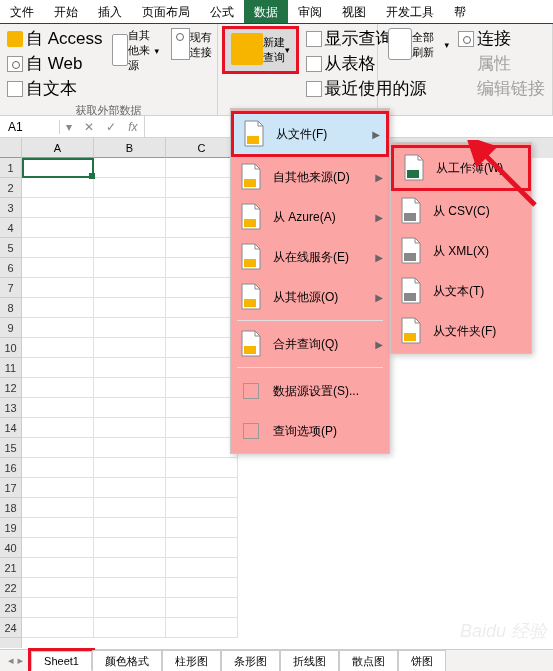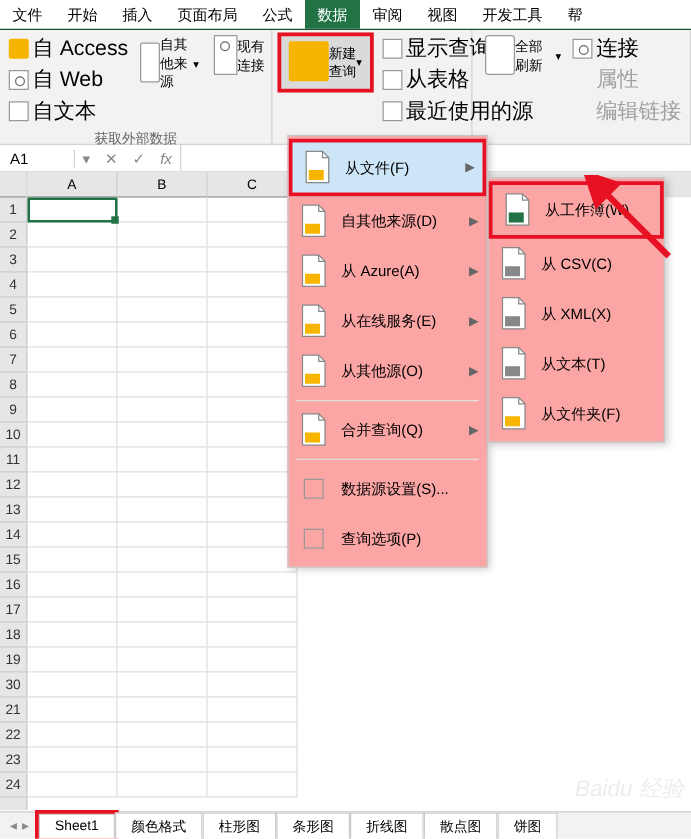--- a/index.html
+++ b/index.html
@@ -188,21 +188,21 @@
       <div>10</div>
       <div>11</div>
       <div>12</div>
       <div>13</div>
       <div>14</div>
       <div>15</div>
       <div>16</div>
       <div>17</div>
       <div>18</div>
       <div>19</div>
-      <div>30</div>
+      <div>40</div>
       <div>21</div>
       <div>22</div>
       <div>23</div>
       <div>24</div>
     </div>
   <div class="grid">
     <div class="col-hdrs">
         <div>A</div>
         <div>B</div>
         <div>C</div>

